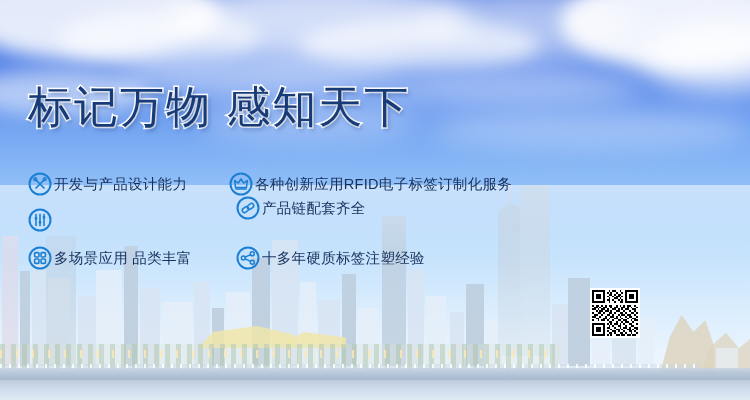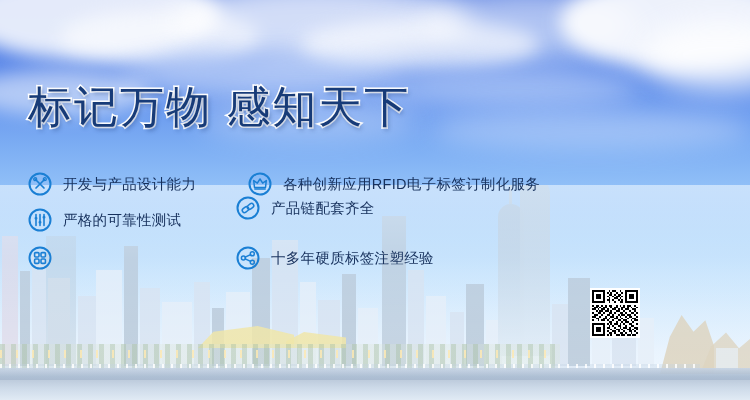--- a/index.html
+++ b/index.html
@@ -70,21 +70,21 @@
     white-space:nowrap;
   }
   .subtitle{
     position:absolute;left:30px;top:126px;
     font-family:"Liberation Mono","DejaVu Sans Mono",monospace;
     font-size:12px;font-weight:bold;letter-spacing:3.2px;
     color:#1d4a86;white-space:nowrap;
   }
 
   
-  .feat{position:absolute;display:flex;align-items:center;gap:11px;white-space:nowrap;}
+  .feat{position:absolute;display:flex;align-items:center;gap:2px;white-space:nowrap;}
   .fic{width:24px;height:24px;flex:0 0 24px;}
   .ftx{font-size:14.5px;color:#16305c;font-weight:500;letter-spacing:.3px;}
 
   
   .qr{position:absolute;left:590px;top:288px;width:50px;height:50px;background:#fff;padding:2px;box-sizing:border-box;}
   .qr svg{display:block;width:100%;height:100%;}
 </style>
 </head>
 <body>
 
@@ -177,36 +177,36 @@
   <div class="feat" style="left:28px;top:208px;">
     <span class="fic">
       <svg viewBox="0 0 24 24">
           <circle cx="12" cy="12" r="10.5" fill="none" stroke="#1a7fd4" stroke-width="2"></circle>
       <path d="M8 6.5v11M12 6.5v11M16 6.5v11" stroke="#1a7fd4" stroke-width="1.6" stroke-linecap="round"></path>
       <rect x="6.6" y="9" width="2.8" height="2.4" rx="1" fill="#1a7fd4"></rect>
       <rect x="10.6" y="13" width="2.8" height="2.4" rx="1" fill="#1a7fd4"></rect>
       <rect x="14.6" y="8" width="2.8" height="2.4" rx="1" fill="#1a7fd4"></rect>
         </svg>
     </span>
-    <span class="ftx">严格的可靠性测试</span>
   </div>
 
   <div class="feat" style="left:28px;top:246px;">
     <span class="fic">
       <svg viewBox="0 0 24 24">
           <circle cx="12" cy="12" r="10.5" fill="none" stroke="#1a7fd4" stroke-width="2"></circle>
       <rect x="6.6" y="6.6" width="4.4" height="4.4" rx="1" fill="none" stroke="#1a7fd4" stroke-width="1.6"></rect>
       <rect x="13" y="6.6" width="4.4" height="4.4" rx="1" fill="none" stroke="#1a7fd4" stroke-width="1.6"></rect>
       <rect x="6.6" y="13" width="4.4" height="4.4" rx="1" fill="none" stroke="#1a7fd4" stroke-width="1.6"></rect>
       <rect x="13" y="13" width="4.4" height="4.4" rx="1" fill="none" stroke="#1a7fd4" stroke-width="1.6"></rect>
         </svg>
     </span>
-  </div>
-
-  <div class="feat" style="left:248px;top:172px;">
+    <span class="ftx">多场景应用  品类丰富</span>
+  </div>
+
+  <div class="feat" style="left:229px;top:172px;">
     <span class="fic">
       <svg viewBox="0 0 24 24">
           <circle cx="12" cy="12" r="10.5" fill="none" stroke="#1a7fd4" stroke-width="2"></circle>
       <path d="M6.5 15.5l-.8-7 3.6 2.6L12 7l2.7 4.1 3.6-2.6-.8 7z" fill="none" stroke="#1a7fd4" stroke-width="1.5" stroke-linejoin="round"></path>
       <path d="M6.8 17h10.4" stroke="#1a7fd4" stroke-width="1.5" stroke-linecap="round"></path>
         </svg>
     </span>
     <span class="ftx">各种创新应用RFID电子标签订制化服务</span>
   </div>
 

